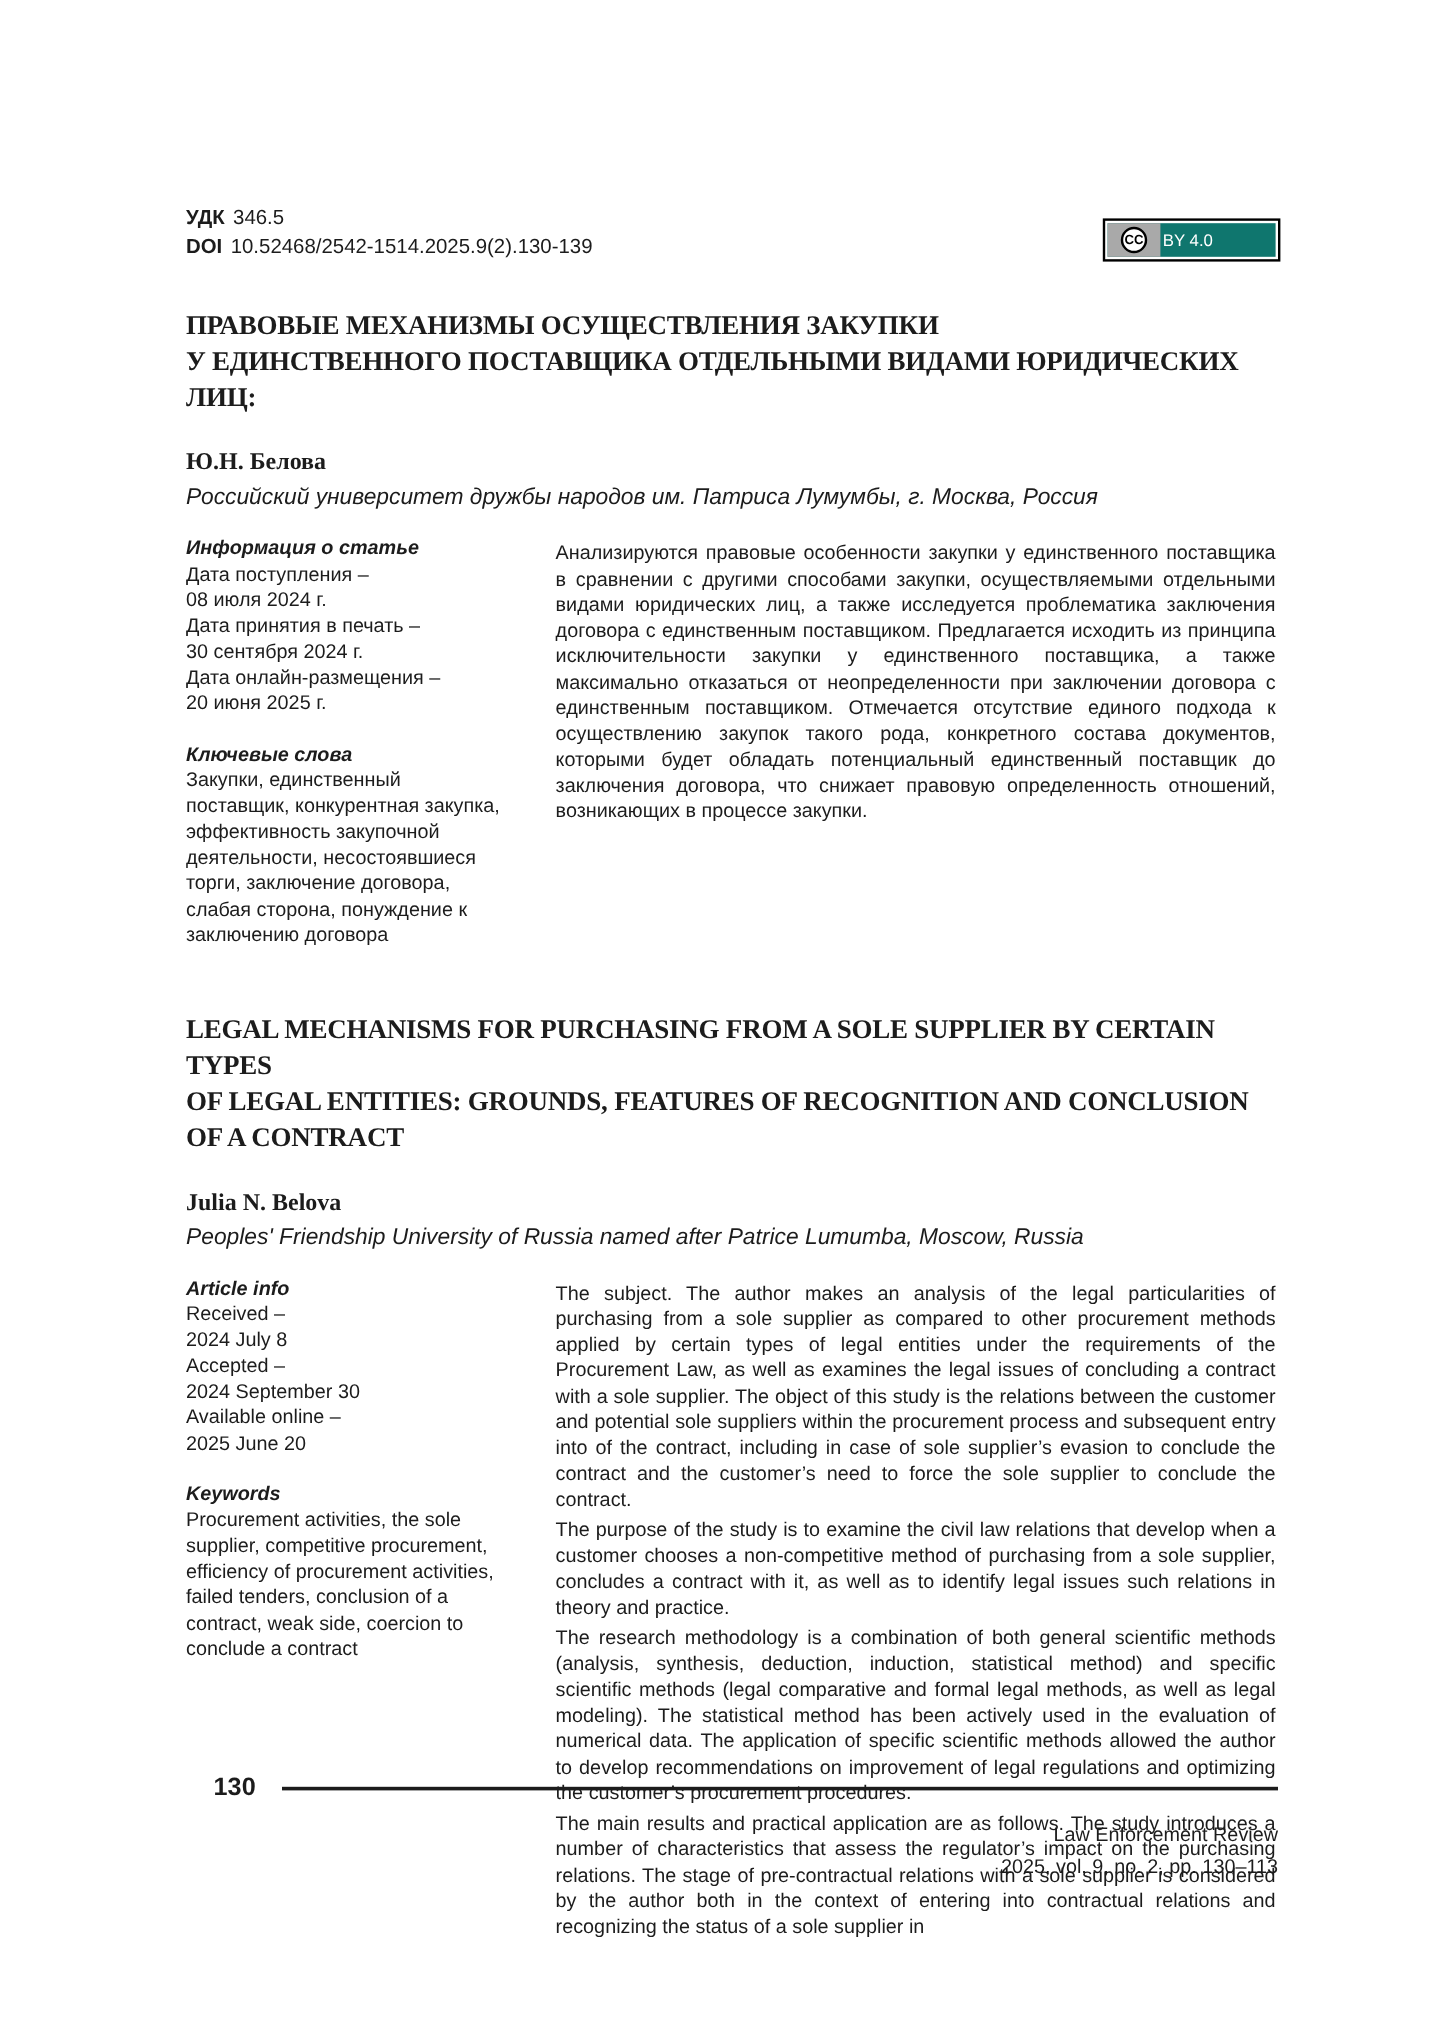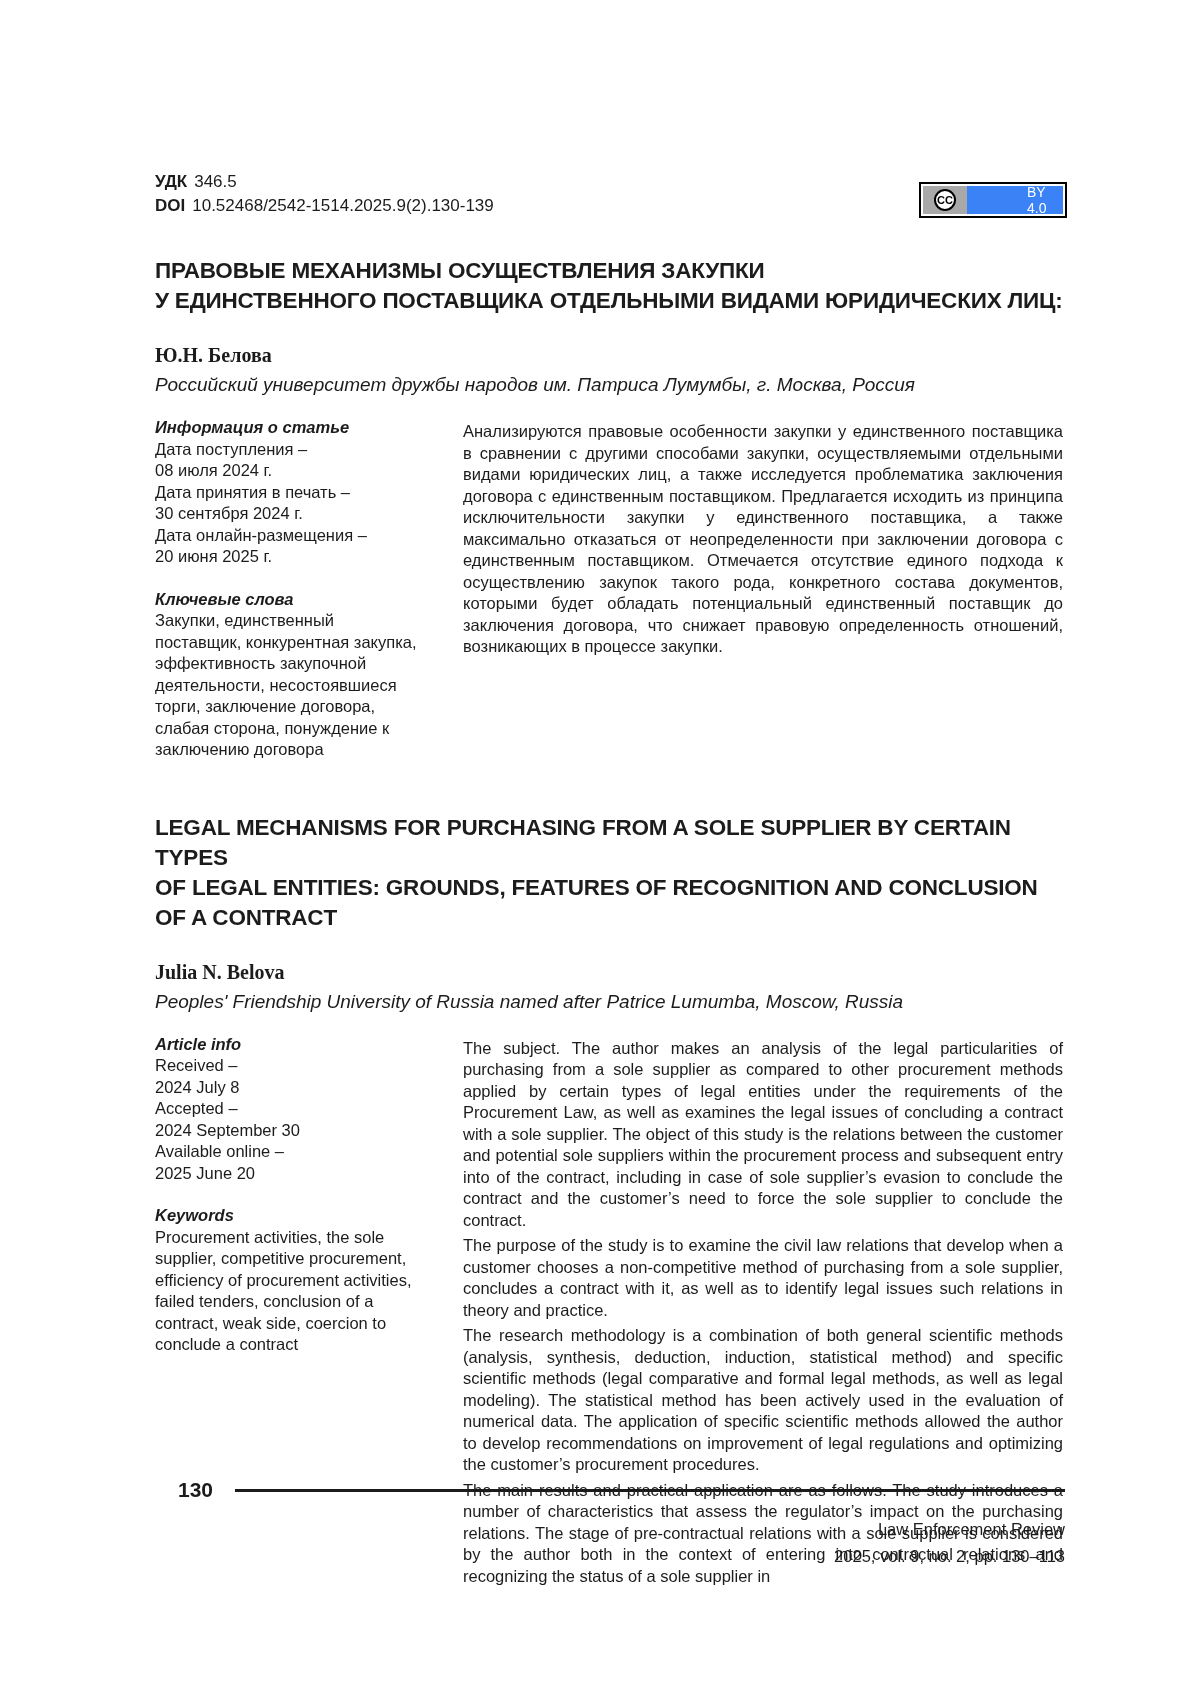--- a/index.html
+++ b/index.html
@@ -31,25 +31,24 @@
   .lbl { font-weight: 700; margin-right: 7px; }
 
   .cc-badge {
     border: 2px solid #000;
     background: #fff;
     padding: 2px;
     width: 148px;
     height: 36px;
   }
   .cc-inner {
-    background: #3b82f6;
+    background: #0f766e;
     height: 100%;
     display: flex;
     align-items: center;
-    gap: 36px;
   }
   .cc-left {
     background: #a9a9a9;
     height: 100%;
     width: 44px;
     display: flex;
     align-items: center;
     justify-content: center;
     flex: 0 0 auto;
   }
@@ -57,25 +56,25 @@
     width: 22px; height: 22px;
     border-radius: 50%;
     background: #fff;
     border: 2px solid #000;
     color: #000;
     font-size: 11px;
     font-weight: 700;
     display: flex; align-items: center; justify-content: center;
     letter-spacing: 0;
   }
-  .cc-label { color: #fff; font-size: 14px; padding-left: 24px; }
+  .cc-label { color: #fff; font-size: 14px; padding-left: 2px; }
 
   
   .title {
-    font-family: Liberation Sans, sans-serif;
+    font-family: Liberation Serif, serif;
     font-weight: 700;
     font-size: 22.5px;
     line-height: 30px;
     letter-spacing: -0.2px;
   }
   .title-ru { margin-top: 38px; }
   .title-en { margin-top: 52px; }
 
   .author {
     margin-top: 27px;

